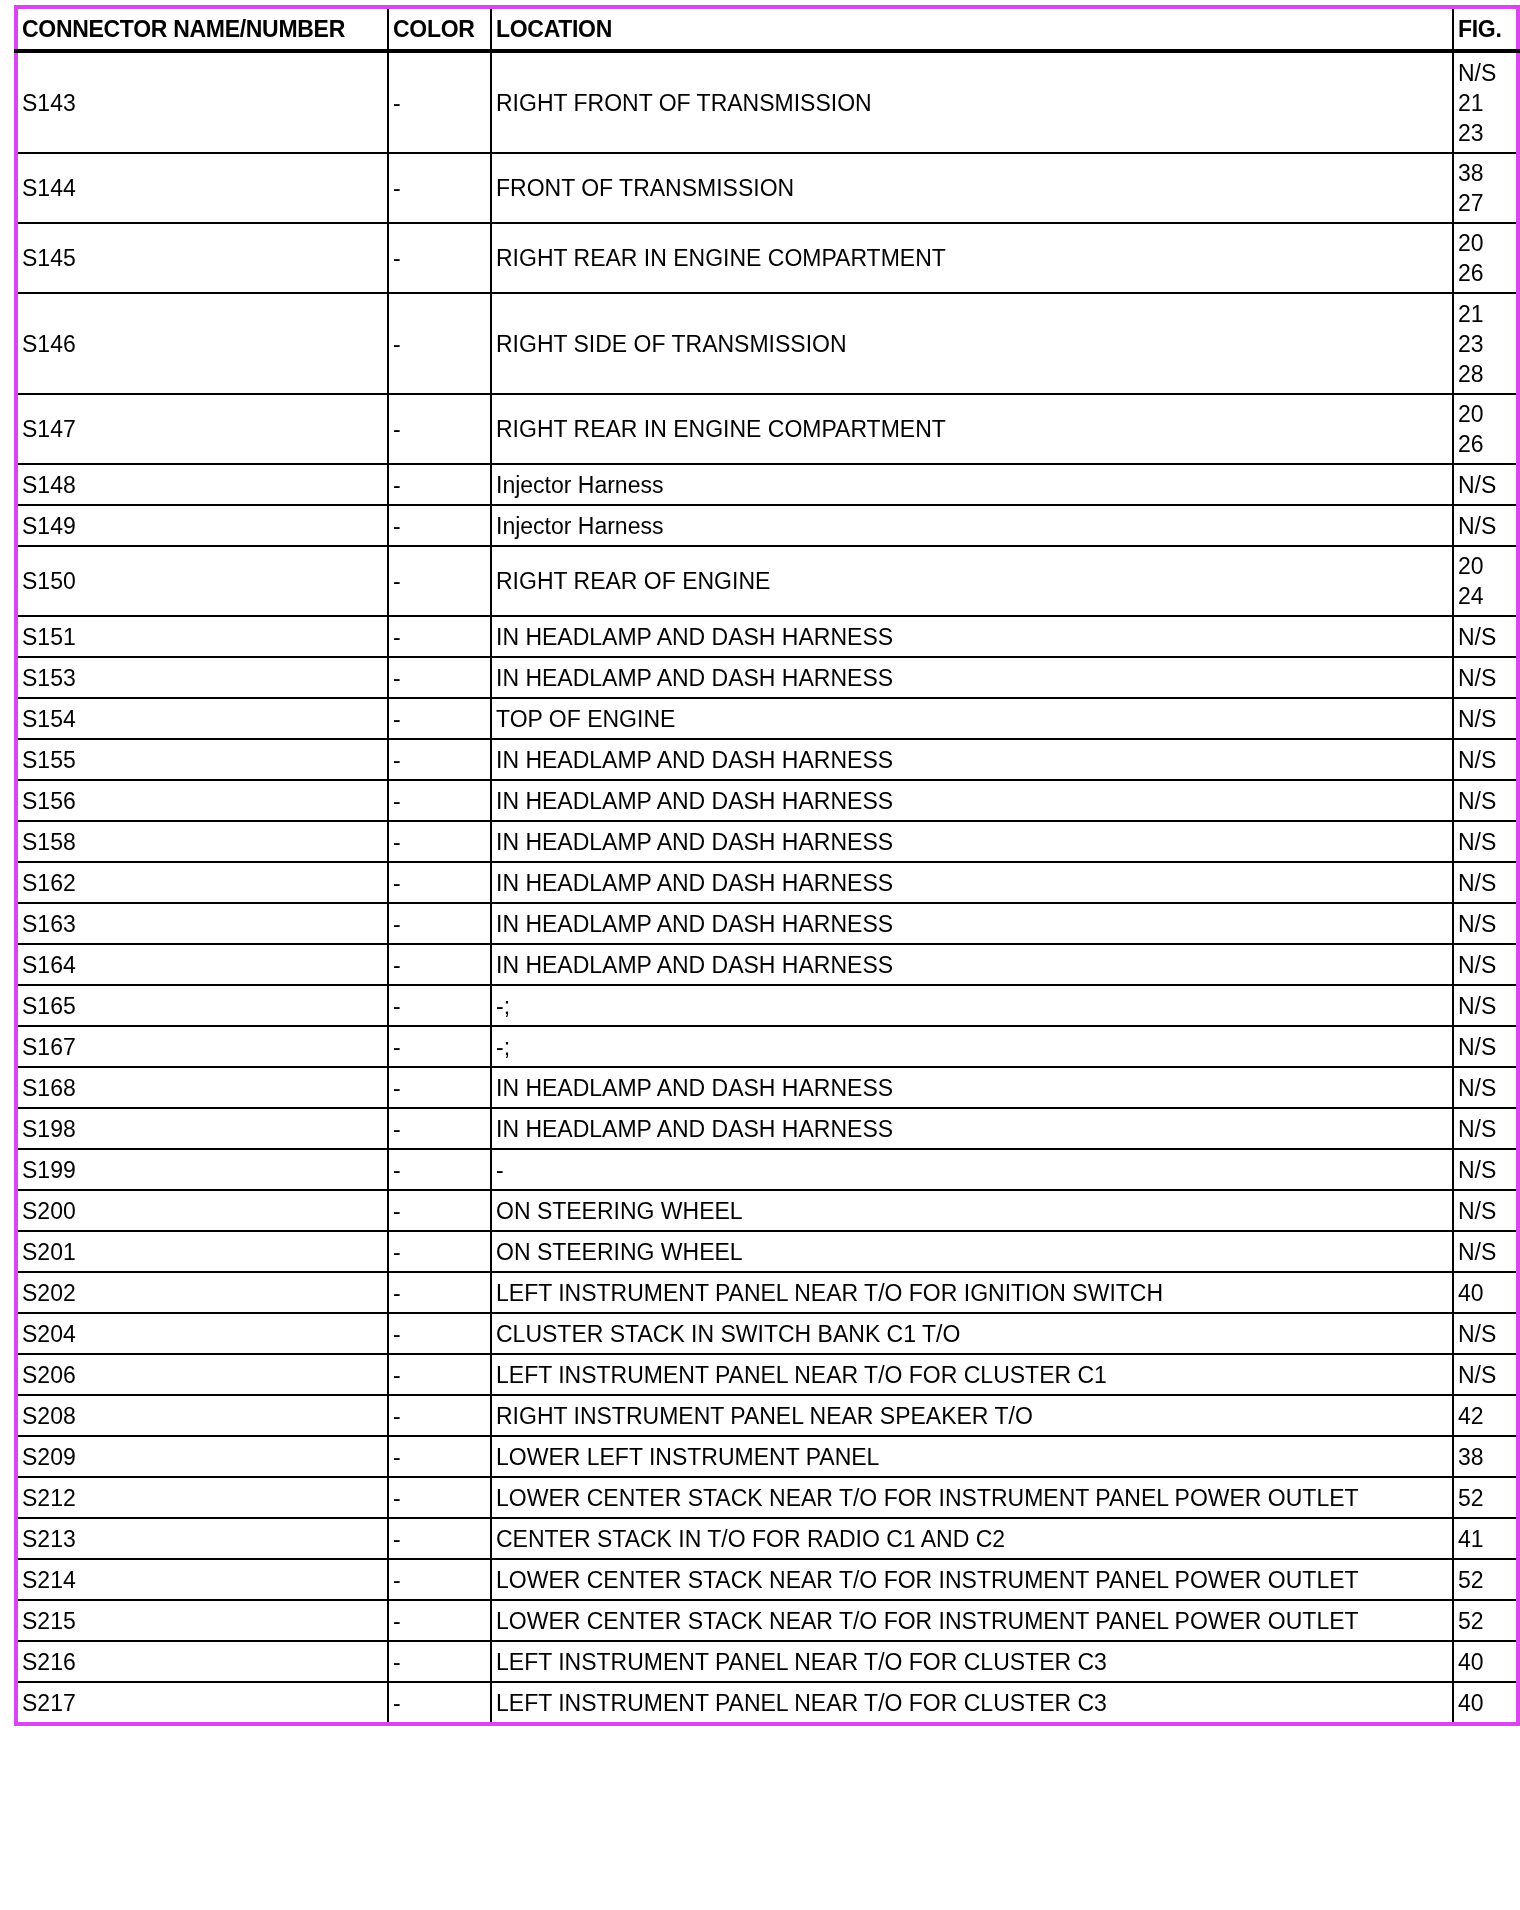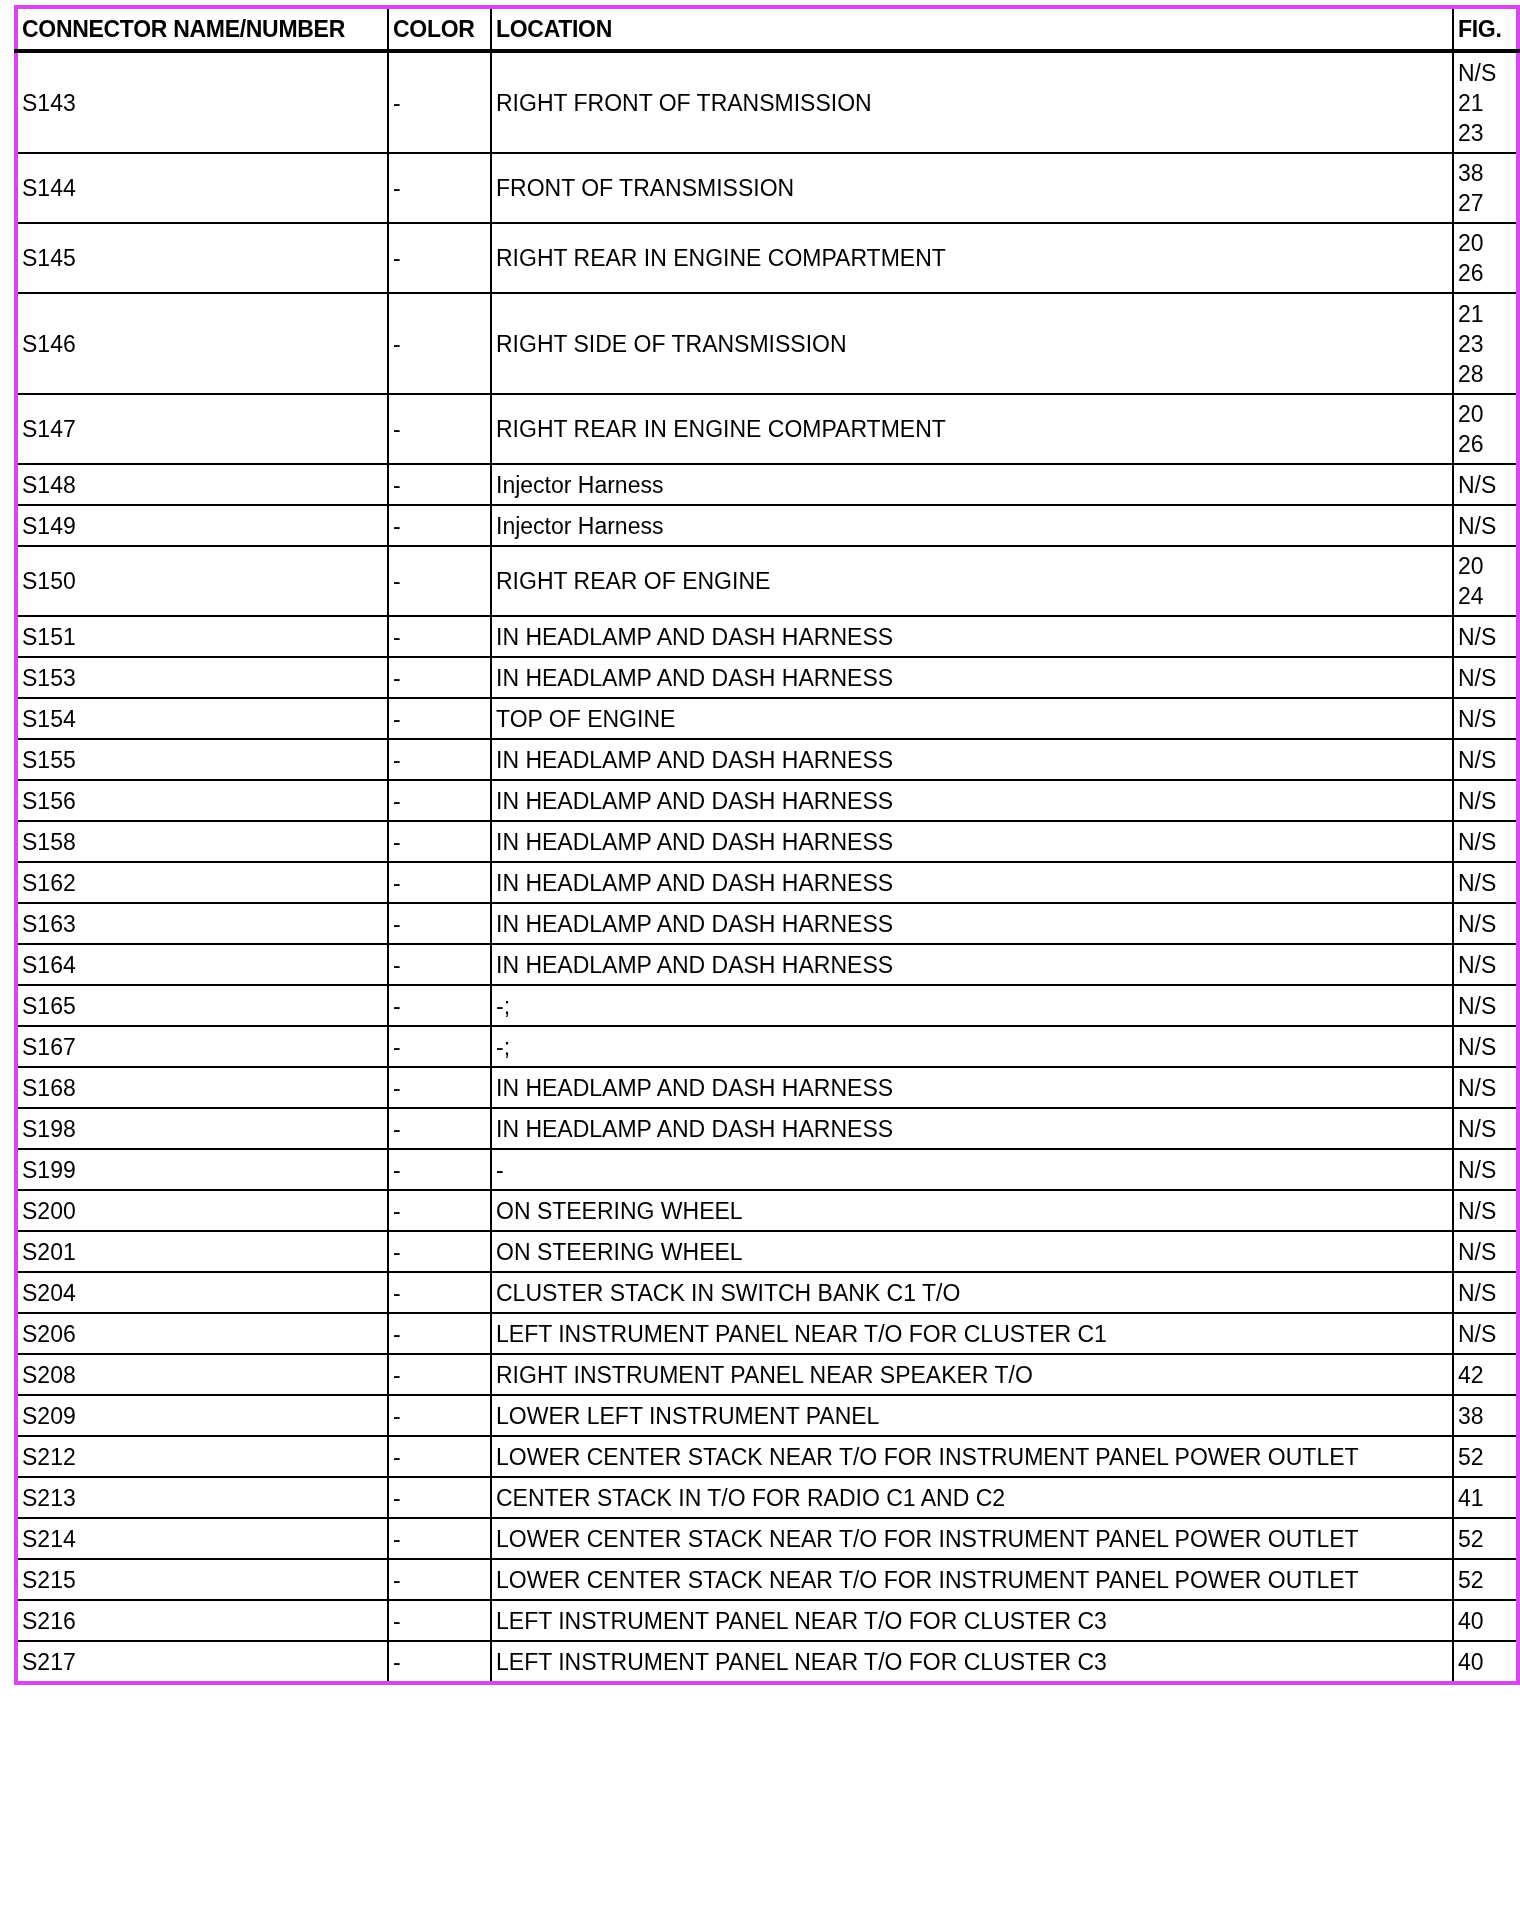--- a/index.html
+++ b/index.html
@@ -234,20 +234,28 @@
       </tr>
       <tr class="h1">
         <td>S201</td>
         <td class="color">-</td>
         <td>ON STEERING WHEEL</td>
         <td class="fig">
           <span>N/S</span>
         </td>
       </tr>
       <tr class="h1">
+        <td>S202</td>
+        <td class="color">-</td>
+        <td>LEFT INSTRUMENT PANEL NEAR T/O FOR IGNITION SWITCH</td>
+        <td class="fig">
+          <span>40</span>
+        </td>
+      </tr>
+      <tr class="h1">
         <td>S204</td>
         <td class="color">-</td>
         <td>CLUSTER STACK IN SWITCH BANK C1 T/O</td>
         <td class="fig">
           <span>N/S</span>
         </td>
       </tr>
       <tr class="h1">
         <td>S206</td>
         <td class="color">-</td>

